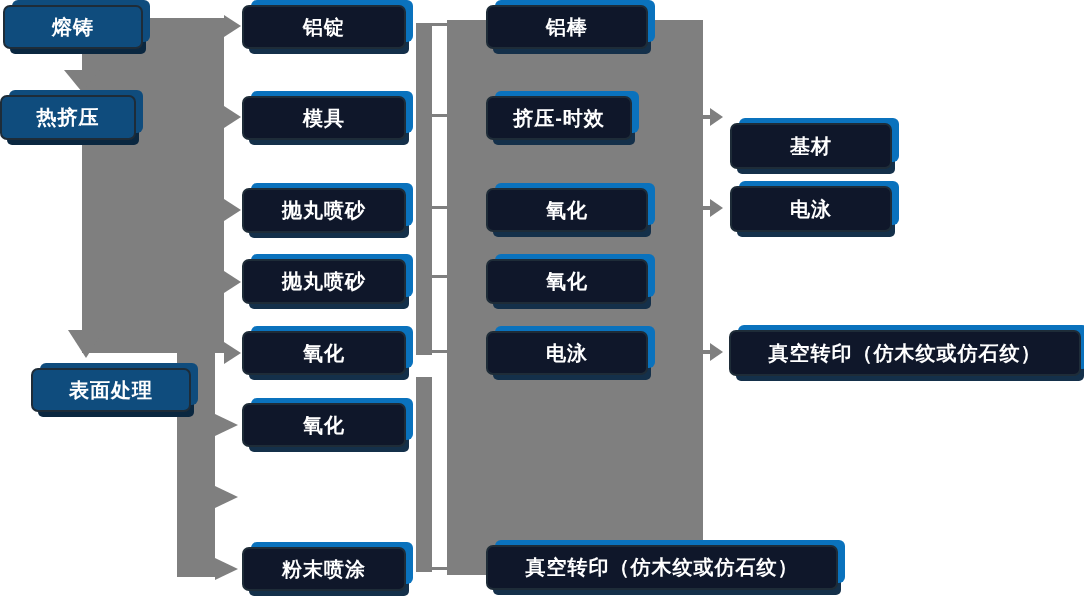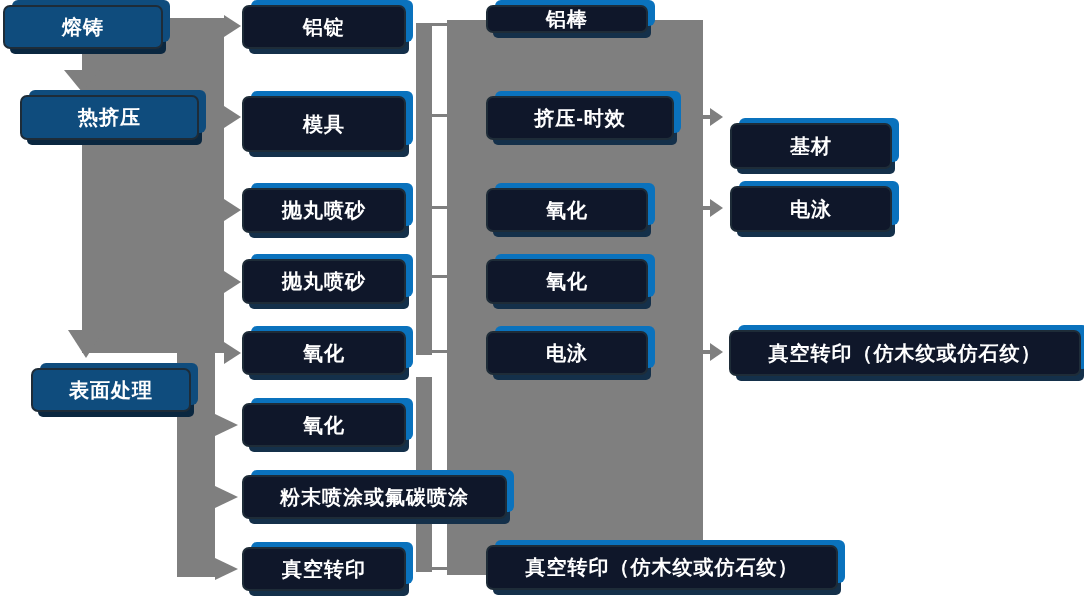--- a/index.html
+++ b/index.html
@@ -84,35 +84,34 @@
         <rect x="703" y="115" width="7" height="4"></rect>
         <polygon points="710,108 723,117 710,126"></polygon>
         <rect x="703" y="206" width="7" height="4"></rect>
         <polygon points="710,199 723,208 710,217"></polygon>
         <rect x="703" y="350" width="7" height="4"></rect>
         <polygon points="710,343 723,352 710,361"></polygon>
       </g>
     </g>
   </svg>
 
-  <div class="node node-stage" style="left:3px;top:5px;width:160px;height:44px;">熔铸</div>
-  <div class="node node-stage" style="left:20px;top:95px;width:179px;height:45px;">热挤压</div>
+  <div class="node node-stage" style="left:3px;top:5px;width:140px;height:44px;">熔铸</div>
+  <div class="node node-stage" style="left:0;top:95px;width:136px;height:45px;">热挤压</div>
   <div class="node node-stage" style="left:3px;top:368px;width:160px;height:44px;margin-left:28px;">表面处理</div>
 
   <div class="node node-step" style="left:242px;top:5px;width:164px;height:44px;">铝锭</div>
-  <div class="node node-step" style="left:242px;top:96px;width:164px;height:56px;">模具</div>
+  <div class="node node-step" style="left:242px;top:96px;width:164px;height:44px;">模具</div>
   <div class="node node-step" style="left:242px;top:188px;width:164px;height:45px;">抛丸喷砂</div>
   <div class="node node-step" style="left:242px;top:259px;width:164px;height:45px;">抛丸喷砂</div>
   <div class="node node-step" style="left:242px;top:331px;width:164px;height:44px;">氧化</div>
   <div class="node node-step" style="left:242px;top:403px;width:164px;height:44px;">氧化</div>
-  <div class="node node-step" style="left:242px;top:475px;width:265px;height:44px;">粉末喷涂或氟碳喷涂</div>
-  <div class="node node-step" style="left:242px;top:547px;width:164px;height:44px;">真空转印</div>
+  <div class="node node-step" style="left:242px;top:547px;width:164px;height:44px;">粉末喷涂</div>
 
-  <div class="node node-step" style="left:486px;top:5px;width:162px;height:28px;">铝棒</div>
-  <div class="node node-step" style="left:486px;top:96px;width:188px;height:44px;">挤压-时效</div>
+  <div class="node node-step" style="left:486px;top:5px;width:162px;height:44px;">铝棒</div>
+  <div class="node node-step" style="left:486px;top:96px;width:146px;height:44px;">挤压-时效</div>
   <div class="node node-step" style="left:486px;top:188px;width:162px;height:44px;">氧化</div>
   <div class="node node-step" style="left:486px;top:259px;width:162px;height:45px;">氧化</div>
   <div class="node node-step" style="left:486px;top:331px;width:162px;height:44px;">电泳</div>
   <div class="node node-step" style="left:486px;top:545px;width:352px;height:45px;">真空转印（仿木纹或仿石纹）</div>
 
   <div class="node node-step" style="left:730px;top:95px;width:162px;height:46px;margin-top:28px;">基材</div>
   <div class="node node-step" style="left:730px;top:186px;width:162px;height:46px;">电泳</div>
   <div class="node node-step" style="left:729px;top:330px;width:352px;height:46px;">真空转印（仿木纹或仿石纹）</div>
 
 </div>

